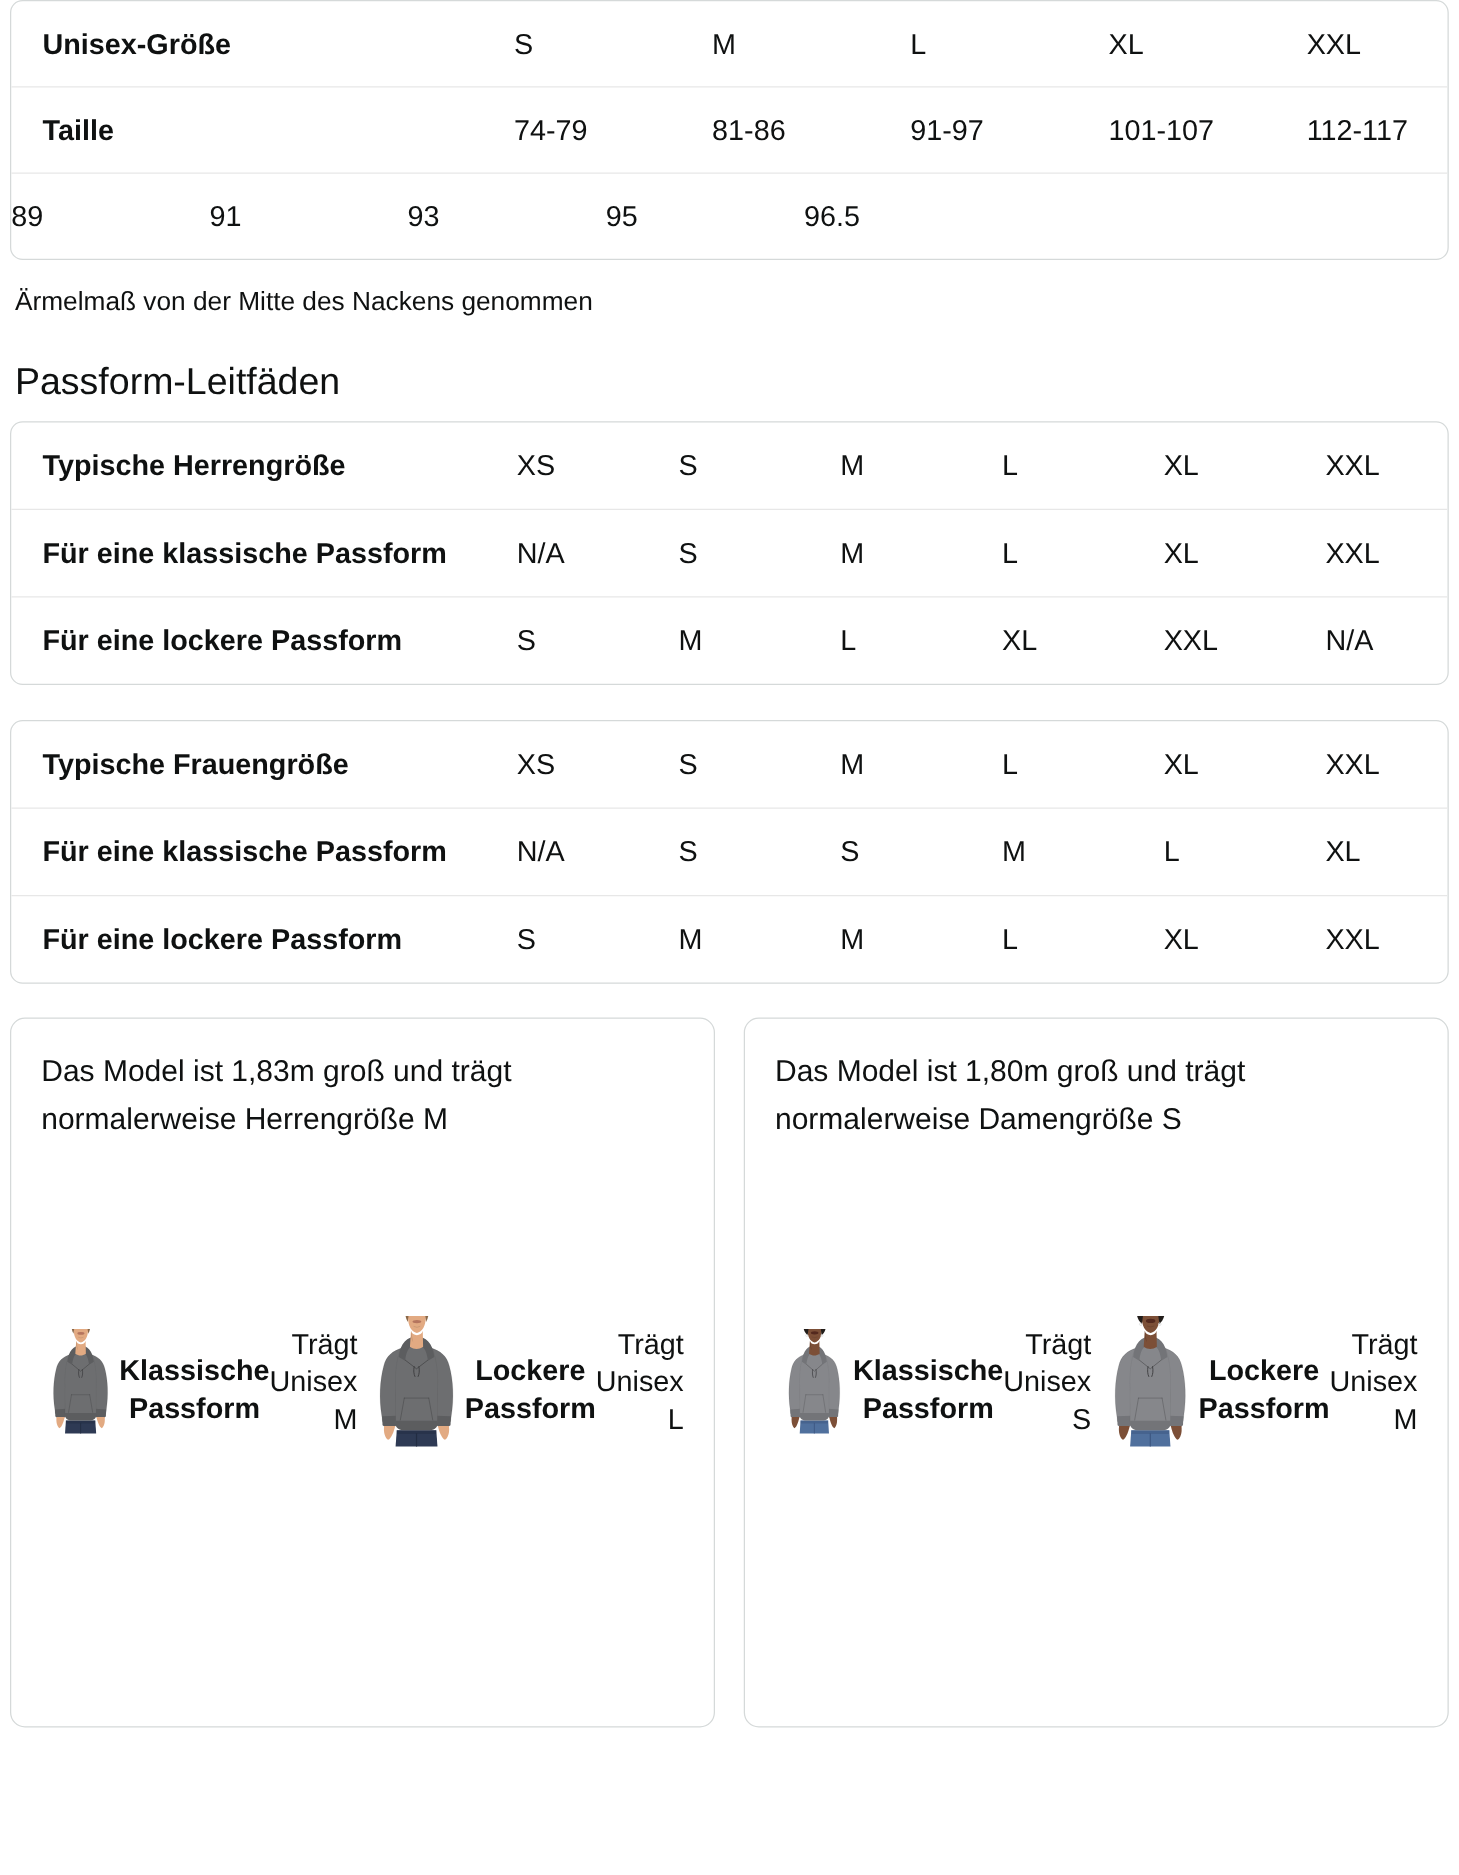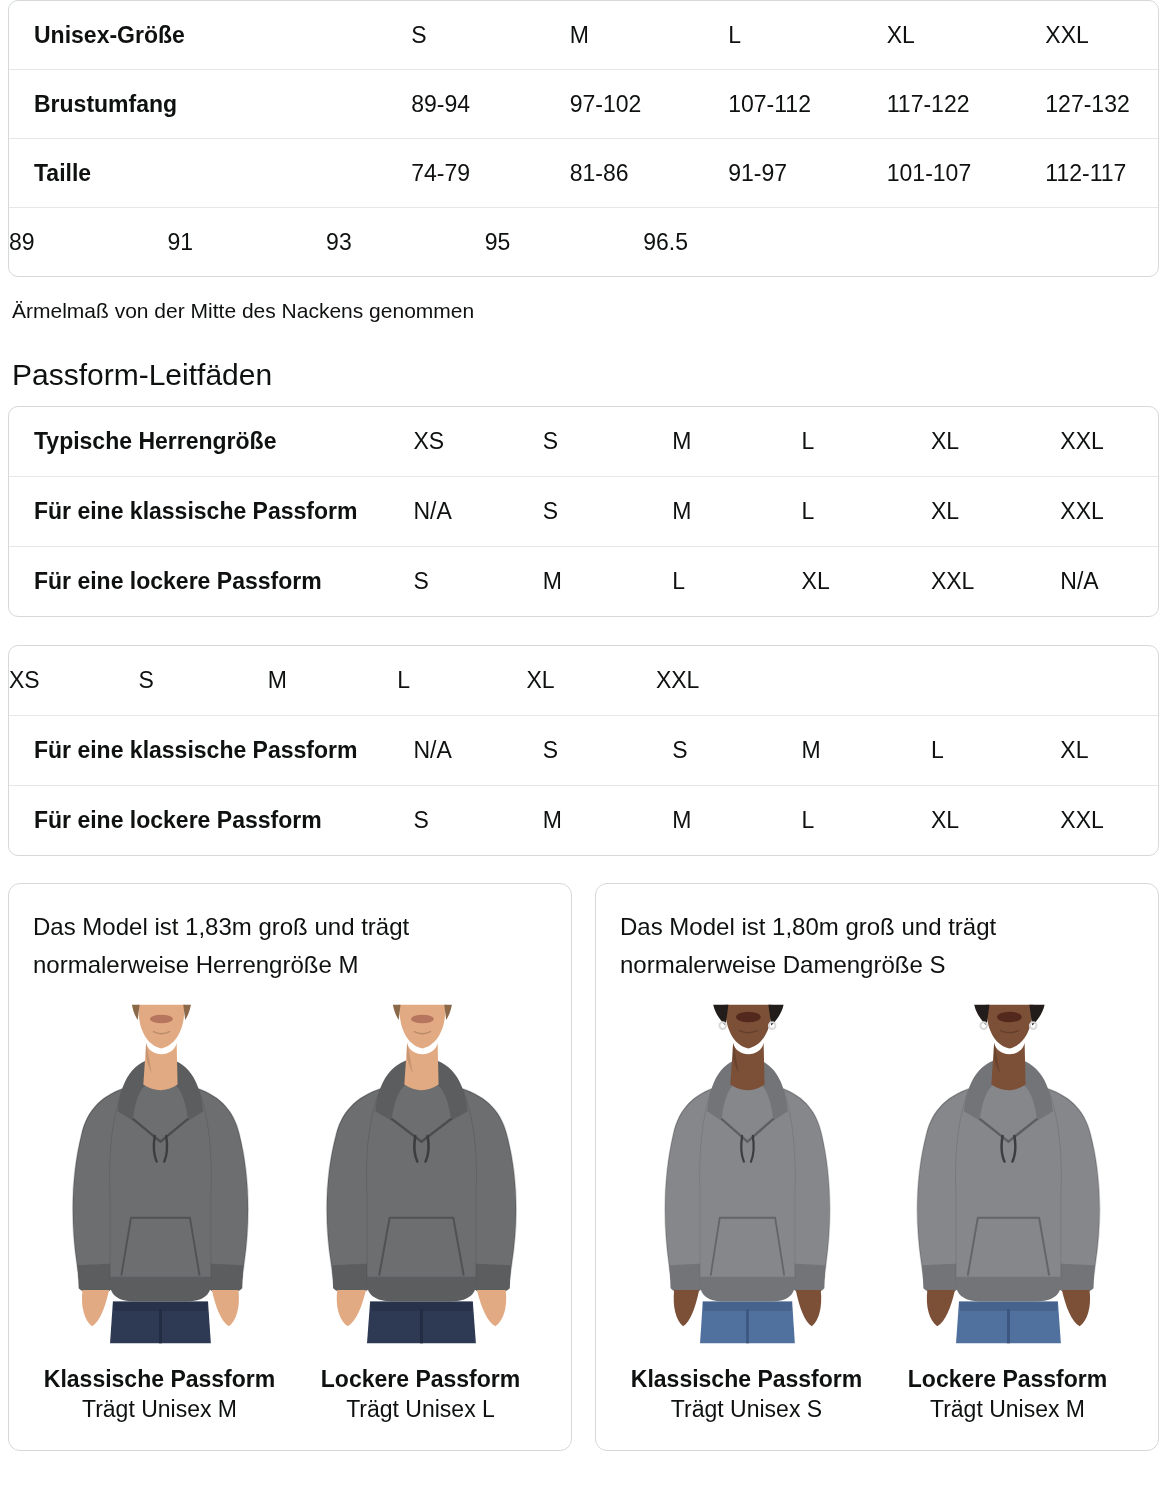--- a/index.html
+++ b/index.html
@@ -21,21 +21,21 @@
   .t2 .tcell:not(.tlabel){flex:0 0 11.26%;}
   .t2 .tcell:last-child{flex:1;}
   .note{font-size:21px;line-height:26px;margin:21px 0 0 4px;}
   .heading{font-size:30px;line-height:30px;margin:36px 0 0 4px;font-weight:400;}
   .mt16{margin-top:16px;} .mt28{margin-top:28px;}
   .cards{display:flex;gap:23px;margin-top:27px;height:568px;}
   .card{flex:1;border:1px solid var(--table-border,#d5d9d9);border-radius:12px;
         box-sizing:border-box;padding:24px 24px 16px;background:#fff;}
   .card-desc{font-size:24px;line-height:38px;}
   .figs{display:flex;gap:8px;margin-top:12px;}
-  .fig{flex:1;display:flex;flex-direction:column;align-items:center;min-width:0;}
+  .fig{flex:1;display:flex;flex-direction:row;align-items:center;min-width:0;}
   .photo{width:100%;height:356px;display:block;}
   .fit-title{font-size:23px;font-weight:700;margin-top:12px;line-height:30px;text-align:center;}
   .fit-size{font-size:23px;line-height:30px;text-align:right;}
   
   svg.man{--skin:var(--man-skin,#e2aa82);--lips:#b5755e;--hair:#8a6848;
           --hoodie:var(--man-hoodie,#6d6e70);--hoodie-dark:#5c5d5f;
           --jeans:var(--man-jeans,#2e3a54);--jeans-dark:#222c42;}
   svg.woman{--skin:var(--woman-skin,#7c4f37);--lips:#53291e;--hair:#221d1a;
           --hoodie:var(--woman-hoodie,#86878b);--hoodie-dark:#737478;
           --jeans:var(--woman-jeans,#50709d);--jeans-dark:#3c5680;}
@@ -91,28 +91,20 @@
   <div class="box t1">
       <div class="trow">
         <div class="tcell tlabel">Unisex-Größe</div>
         <div class="tcell">S</div>
         <div class="tcell">M</div>
         <div class="tcell">L</div>
         <div class="tcell">XL</div>
         <div class="tcell">XXL</div>
       </div>
       <div class="trow">
-        <div class="tcell tlabel">Brustumfang</div>
-        <div class="tcell">89-94</div>
-        <div class="tcell">97-102</div>
-        <div class="tcell">107-112</div>
-        <div class="tcell">117-122</div>
-        <div class="tcell">127-132</div>
-      </div>
-      <div class="trow">
         <div class="tcell tlabel">Taille</div>
         <div class="tcell">74-79</div>
         <div class="tcell">81-86</div>
         <div class="tcell">91-97</div>
         <div class="tcell">101-107</div>
         <div class="tcell">112-117</div>
       </div>
       <div class="trow">
         <div class="tcell">89</div>
         <div class="tcell">91</div>
@@ -151,20 +143,21 @@
         <div class="tcell">M</div>
         <div class="tcell">L</div>
         <div class="tcell">XL</div>
         <div class="tcell">XXL</div>
         <div class="tcell">N/A</div>
       </div>
     </div>
 
   <div class="box t2 mt28">
       <div class="trow">
+        <div class="tcell tlabel">Typische Frauengröße</div>
         <div class="tcell">XS</div>
         <div class="tcell">S</div>
         <div class="tcell">M</div>
         <div class="tcell">L</div>
         <div class="tcell">XL</div>
         <div class="tcell">XXL</div>
       </div>
       <div class="trow">
         <div class="tcell tlabel">Für eine klassische Passform</div>
         <div class="tcell">N/A</div>

